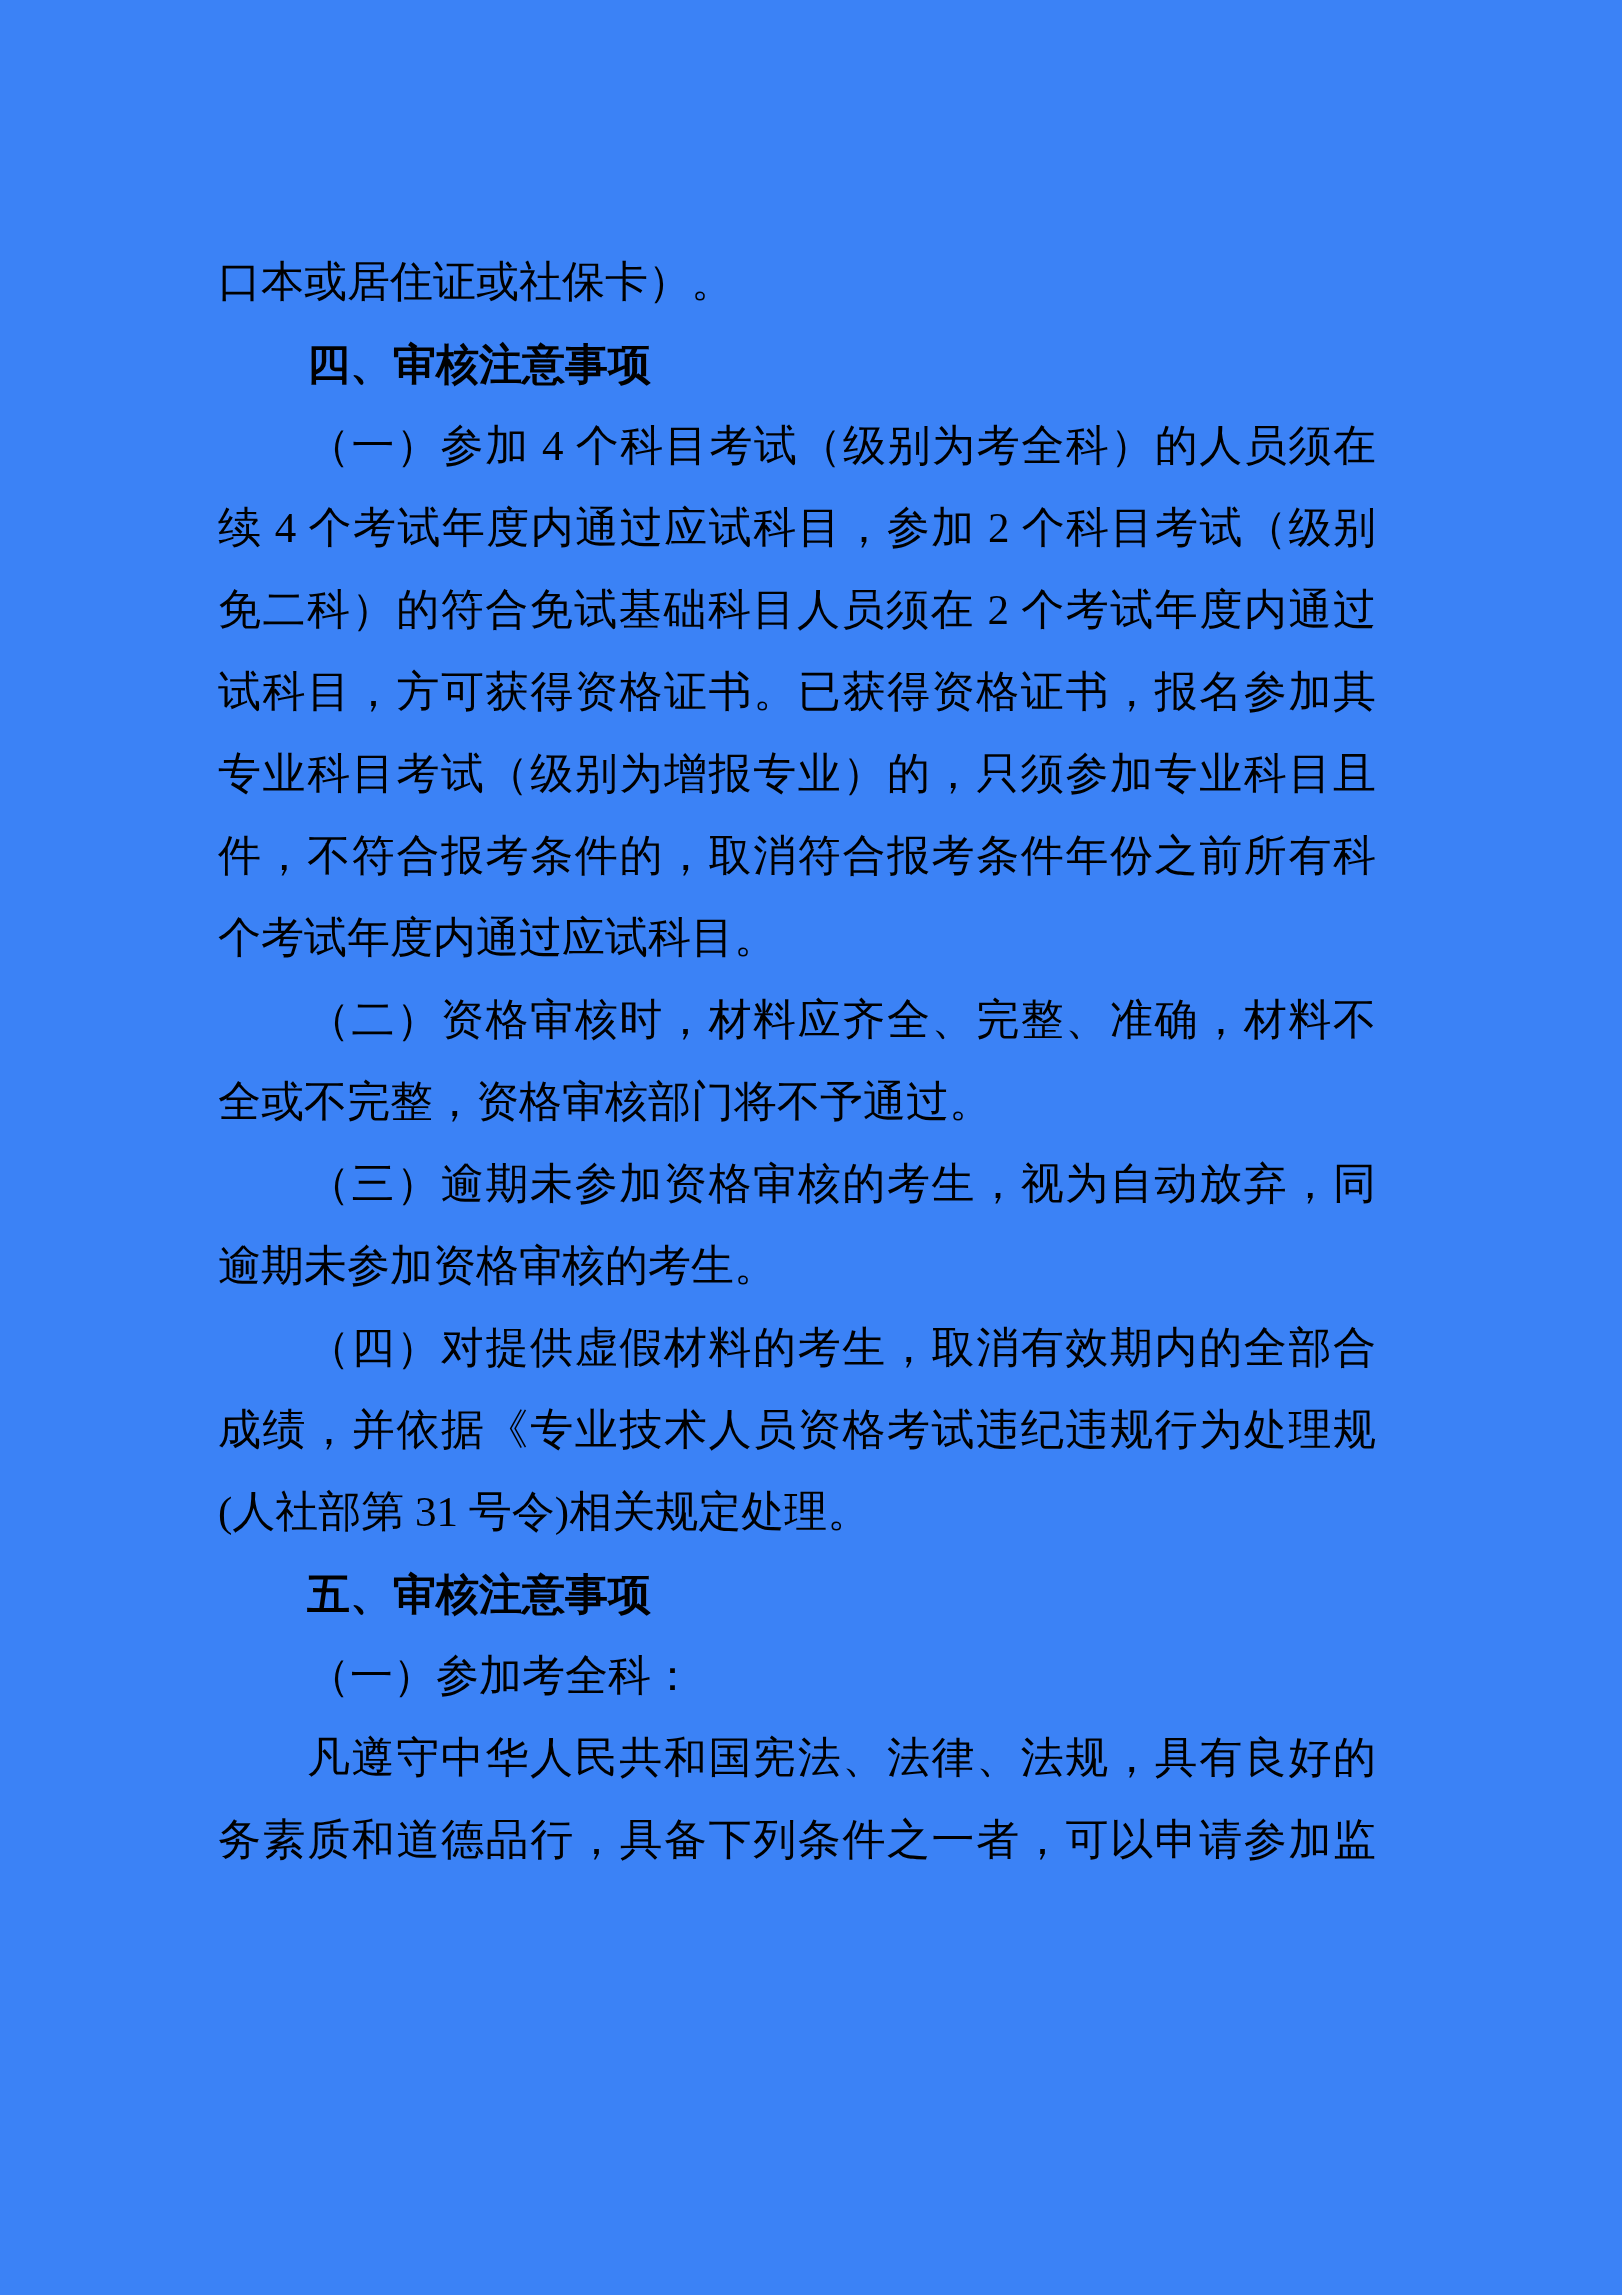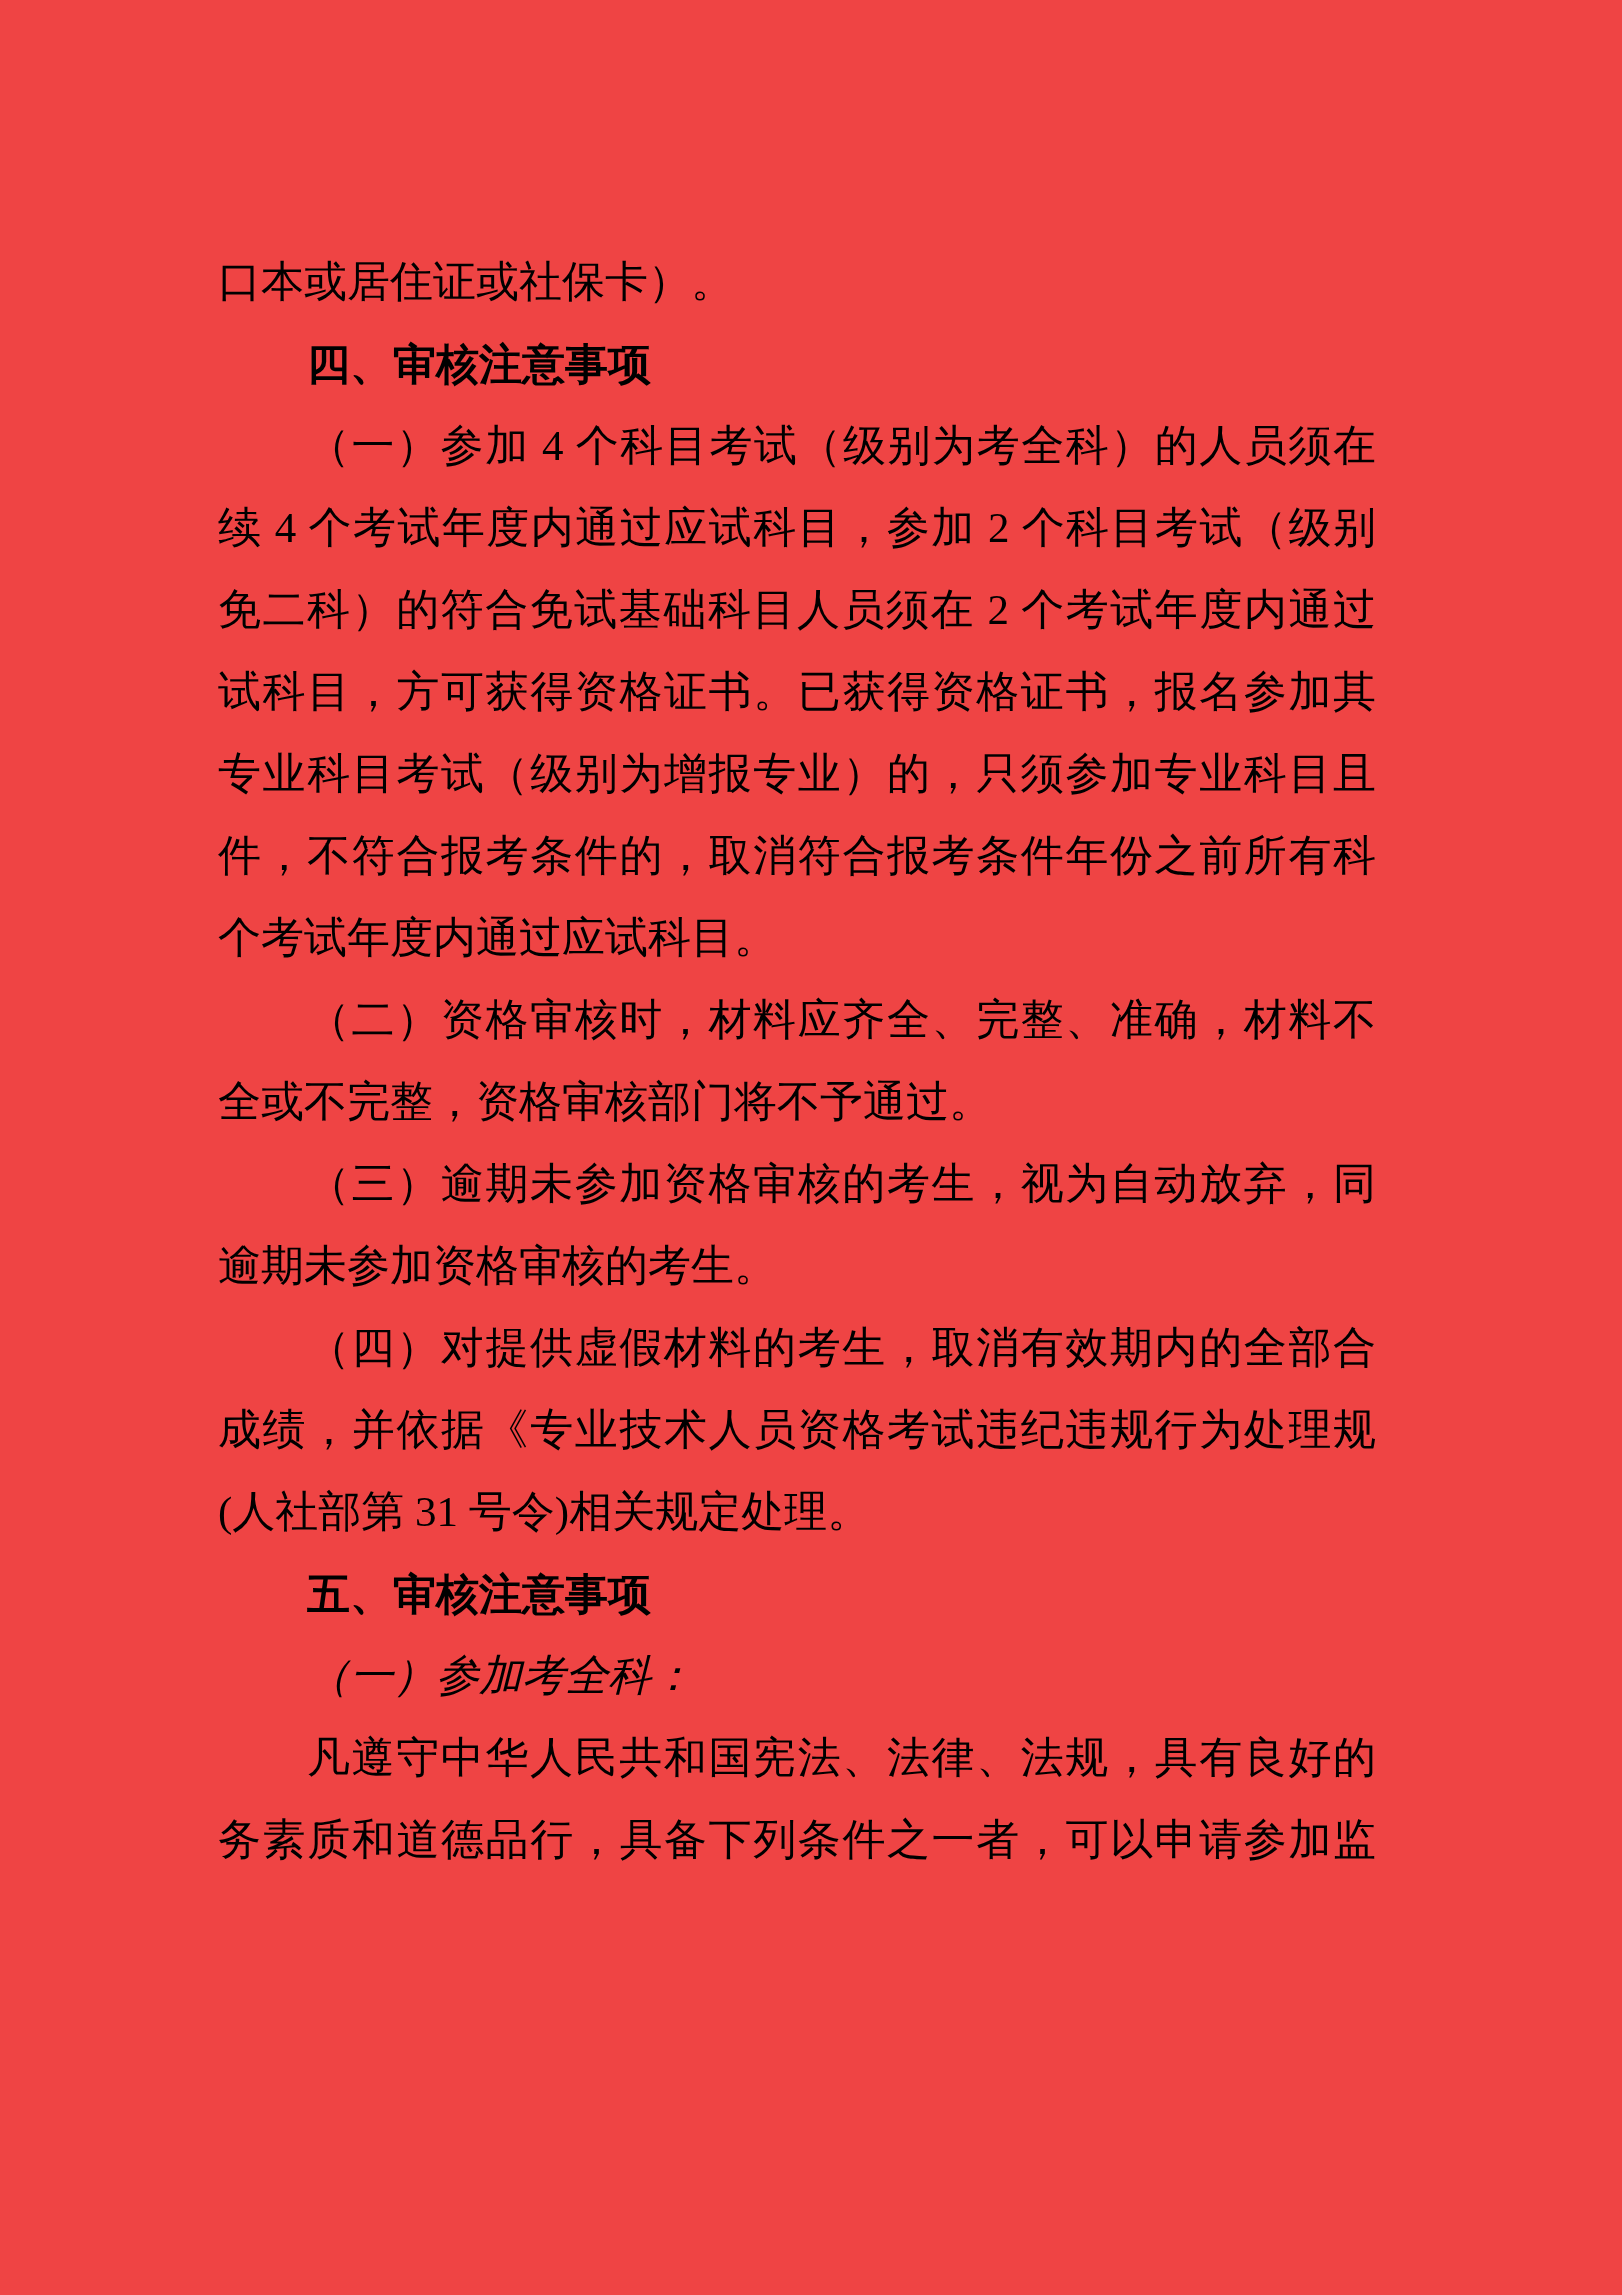--- a/index.html
+++ b/index.html
@@ -4,21 +4,21 @@
 <style>
   html, body {
     margin: 0;
     padding: 0;
     background: #ffffff;
   }
   .page {
     position: relative;
     width: 1623px;
     height: 2295px;
-    background: #ef4444;
+    background: #3b82f6;
     color: #000000;
     box-sizing: border-box;
     padding: 241px 247px 0 218px;
     overflow: hidden;
   }
   .doc-body {
     width: 1158px;
   }
   .line {
     height: 82px;
@@ -40,21 +40,20 @@
     font-family: "Liberation Serif", "DejaVu Serif", serif;
     font-weight: 400;
   }
   .line.heading {
     font-family: "Liberation Sans", "DejaVu Sans", sans-serif;
     font-weight: 700;
   }
   .line.kai {
     font-family: "Liberation Serif", "DejaVu Serif", serif;
     font-weight: 500;
-    font-style: italic;
   }
 </style>
 </head>
 <body>
 
 <div class="page">
   <div class="doc-body">
       <div class="line body">口本或居住证或社保卡）。</div>
       <div class="line heading indent">四、审核注意事项</div>
       <div class="line body indent justify">（一）参加 4 个科目考试（级别为考全科）的人员须在连</div>

